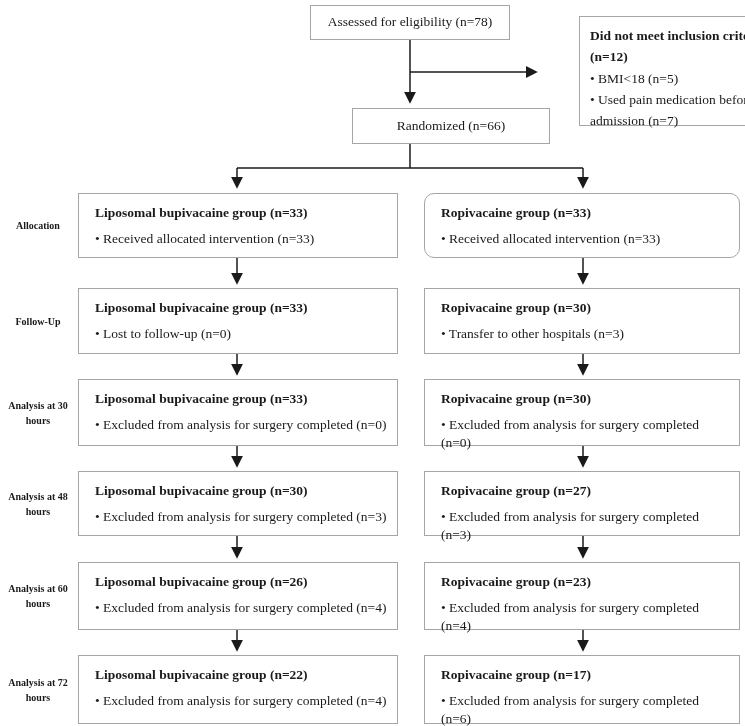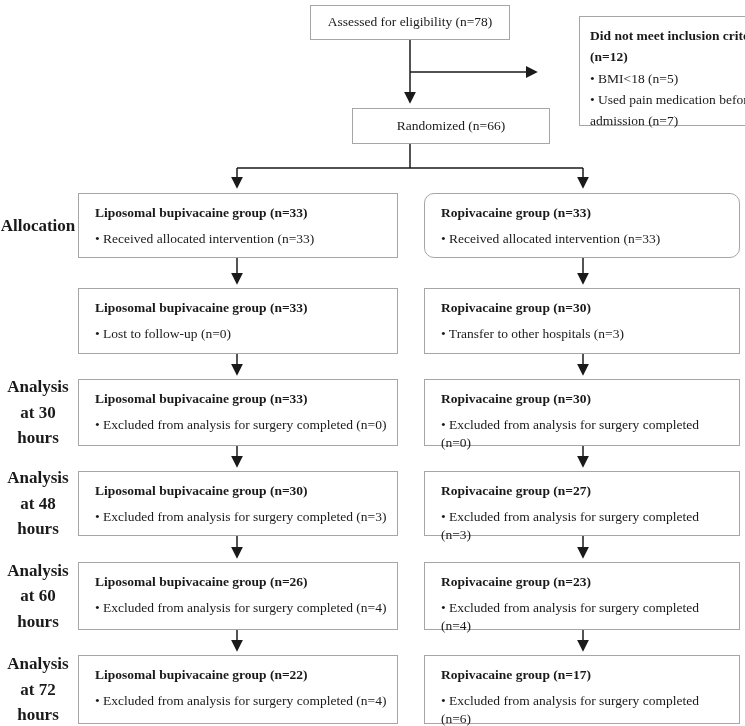--- a/index.html
+++ b/index.html
@@ -33,21 +33,21 @@
   .side-label {
     position: absolute;
     left: 0;
     width: 76px;
     box-sizing: border-box;
     display: flex;
     align-items: center;
     justify-content: center;
     text-align: center;
     font-weight: 700;
-    font-size: 17px;
+    font-size: 10px;
     line-height: 1.5;
   }
   svg.connect {
     position: absolute;
     left: 0; top: 0;
     width: 745px; height: 726px;
     pointer-events: none;
   }
   svg.connect line, svg.connect path.wire { stroke: #1a1a1a; stroke-width: 1.5; fill: none; }
   svg.connect .head { fill: #1a1a1a; }
@@ -106,20 +106,21 @@
   <div class="side-label" style="top:193px; height:65px;">Allocation</div>
   <div class="box gbox" style="left:78px; top:193px; width:320px; height:65px;">
     <div class="t">Liposomal bupivacaine group (n=33)</div>
     <div>• Received allocated intervention (n=33)</div>
   </div>
   <div class="box gbox" style="left:424px; top:193px; width:316px; height:65px;border-radius:10px;">
     <div class="t">Ropivacaine group (n=33)</div>
     <div>• Received allocated intervention (n=33)</div>
   </div>
 
+  <div class="side-label" style="top:288px; height:66px;">Follow-Up</div>
   <div class="box gbox" style="left:78px; top:288px; width:320px; height:66px;">
     <div class="t">Liposomal bupivacaine group (n=33)</div>
     <div>• Lost to follow-up (n=0)</div>
   </div>
   <div class="box gbox" style="left:424px; top:288px; width:316px; height:66px;">
     <div class="t">Ropivacaine group (n=30)</div>
     <div>• Transfer to other hospitals (n=3)</div>
   </div>
 
   <div class="side-label" style="top:379px; height:67px;">Analysis at 30 hours</div>

